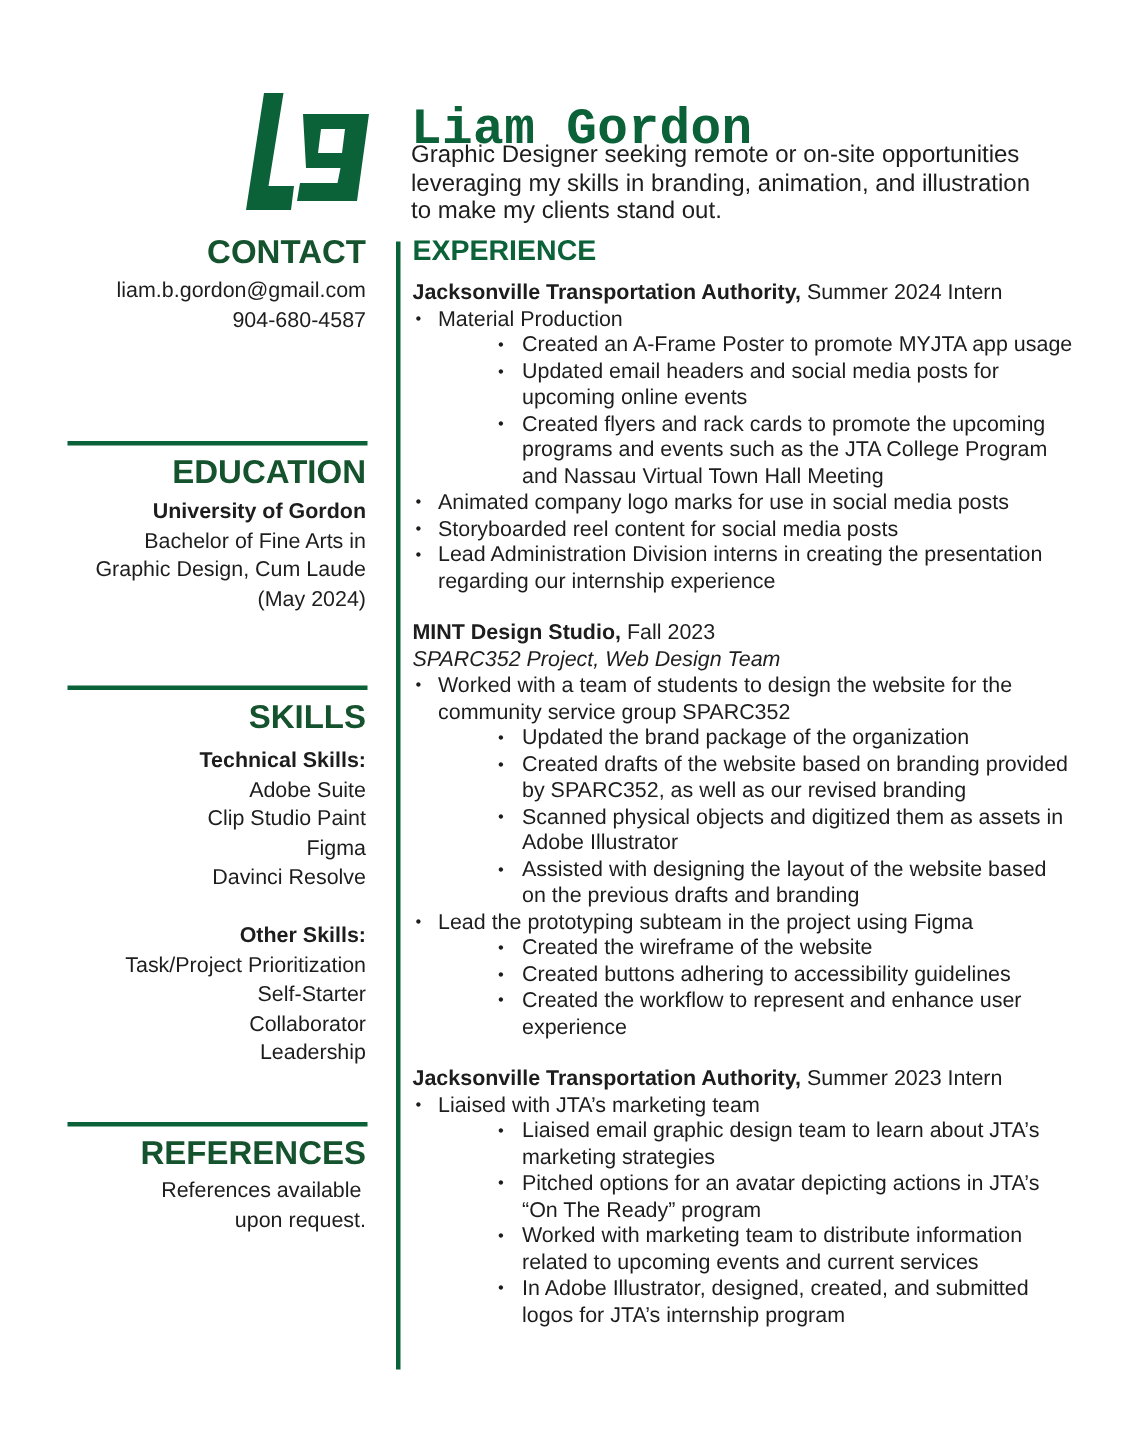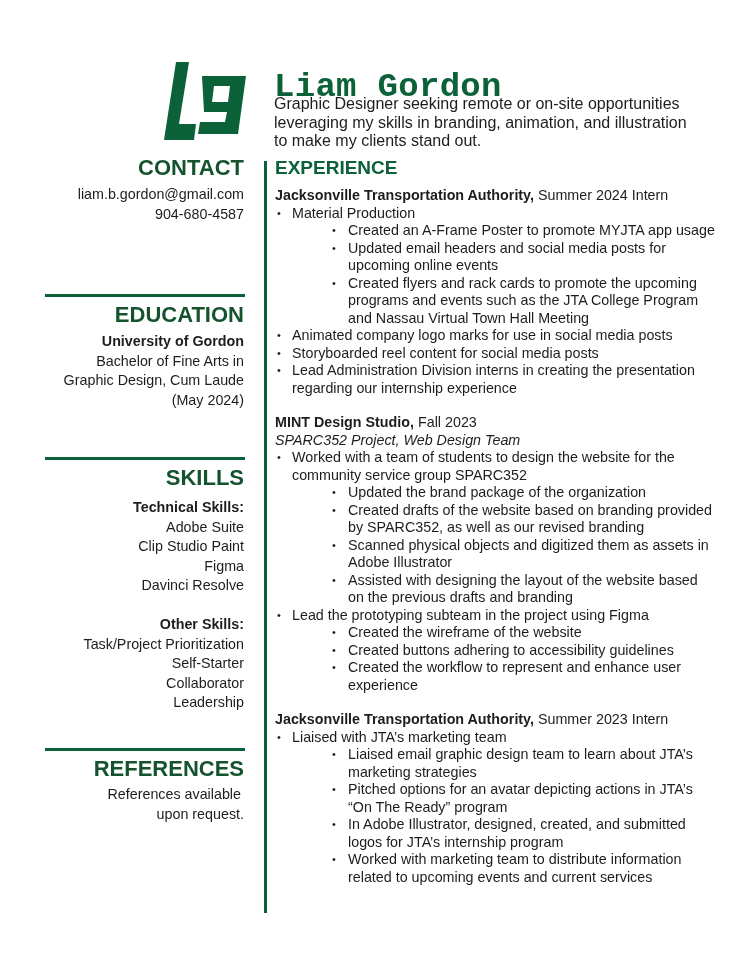--- a/index.html
+++ b/index.html
@@ -124,19 +124,19 @@
     </ul>
   </div>
 
   <div style="margin-top:17px;">
     <div><span class="job-title">Jacksonville Transportation Authority,</span><span> Summer 2023 Intern</span></div>
     <ul>
       <li class="l1"><span>Liaised with JTA’s marketing team</span>
         <ul>
           <li class="l2">Liaised email graphic design team to learn about JTA’s marketing strategies</li>
           <li class="l2">Pitched options for an avatar depicting actions in JTA’s “On The Ready” program</li>
+          <li class="l2">Worked with marketing team to distribute information related to upcoming events and current services</li>
           <li class="l2">In Adobe Illustrator, designed, created, and submitted logos for JTA’s internship program</li>
-          <li class="l2">Worked with marketing team to distribute information related to upcoming events and current services</li>
         </ul>
       </li>
     </ul>
   </div>
 </div>
 
 </body></html>

